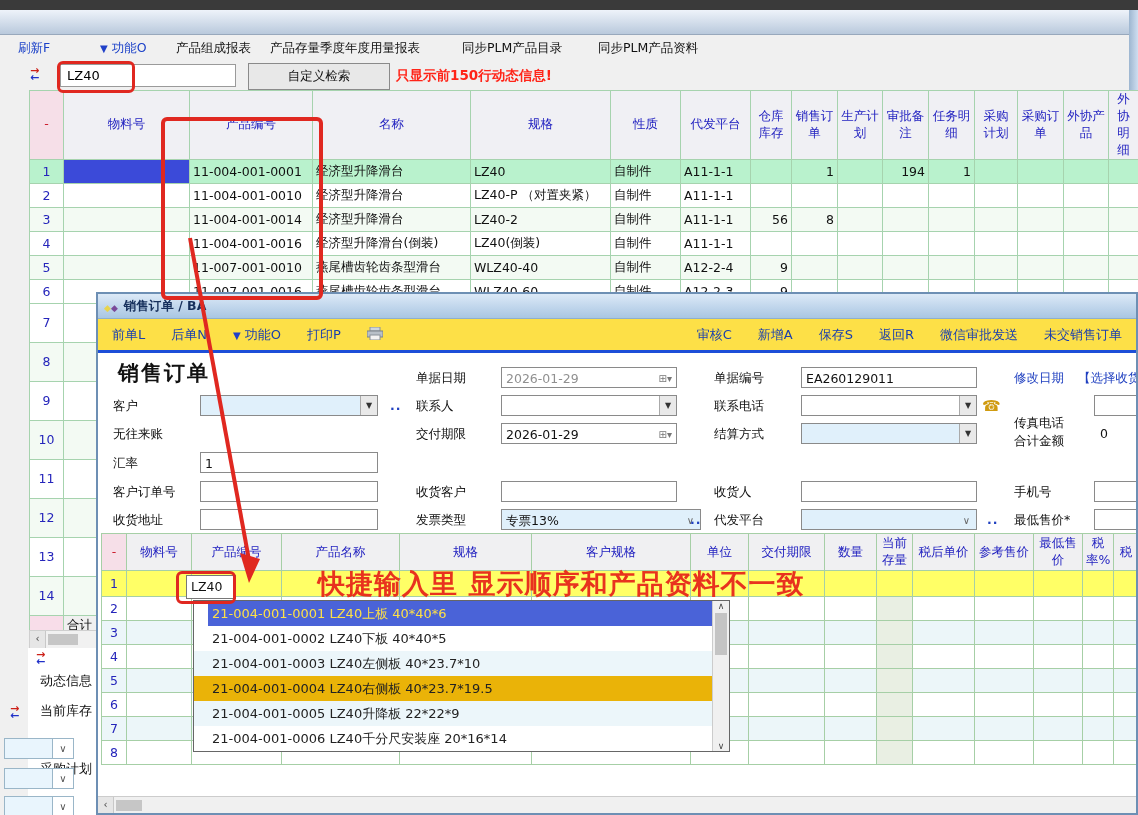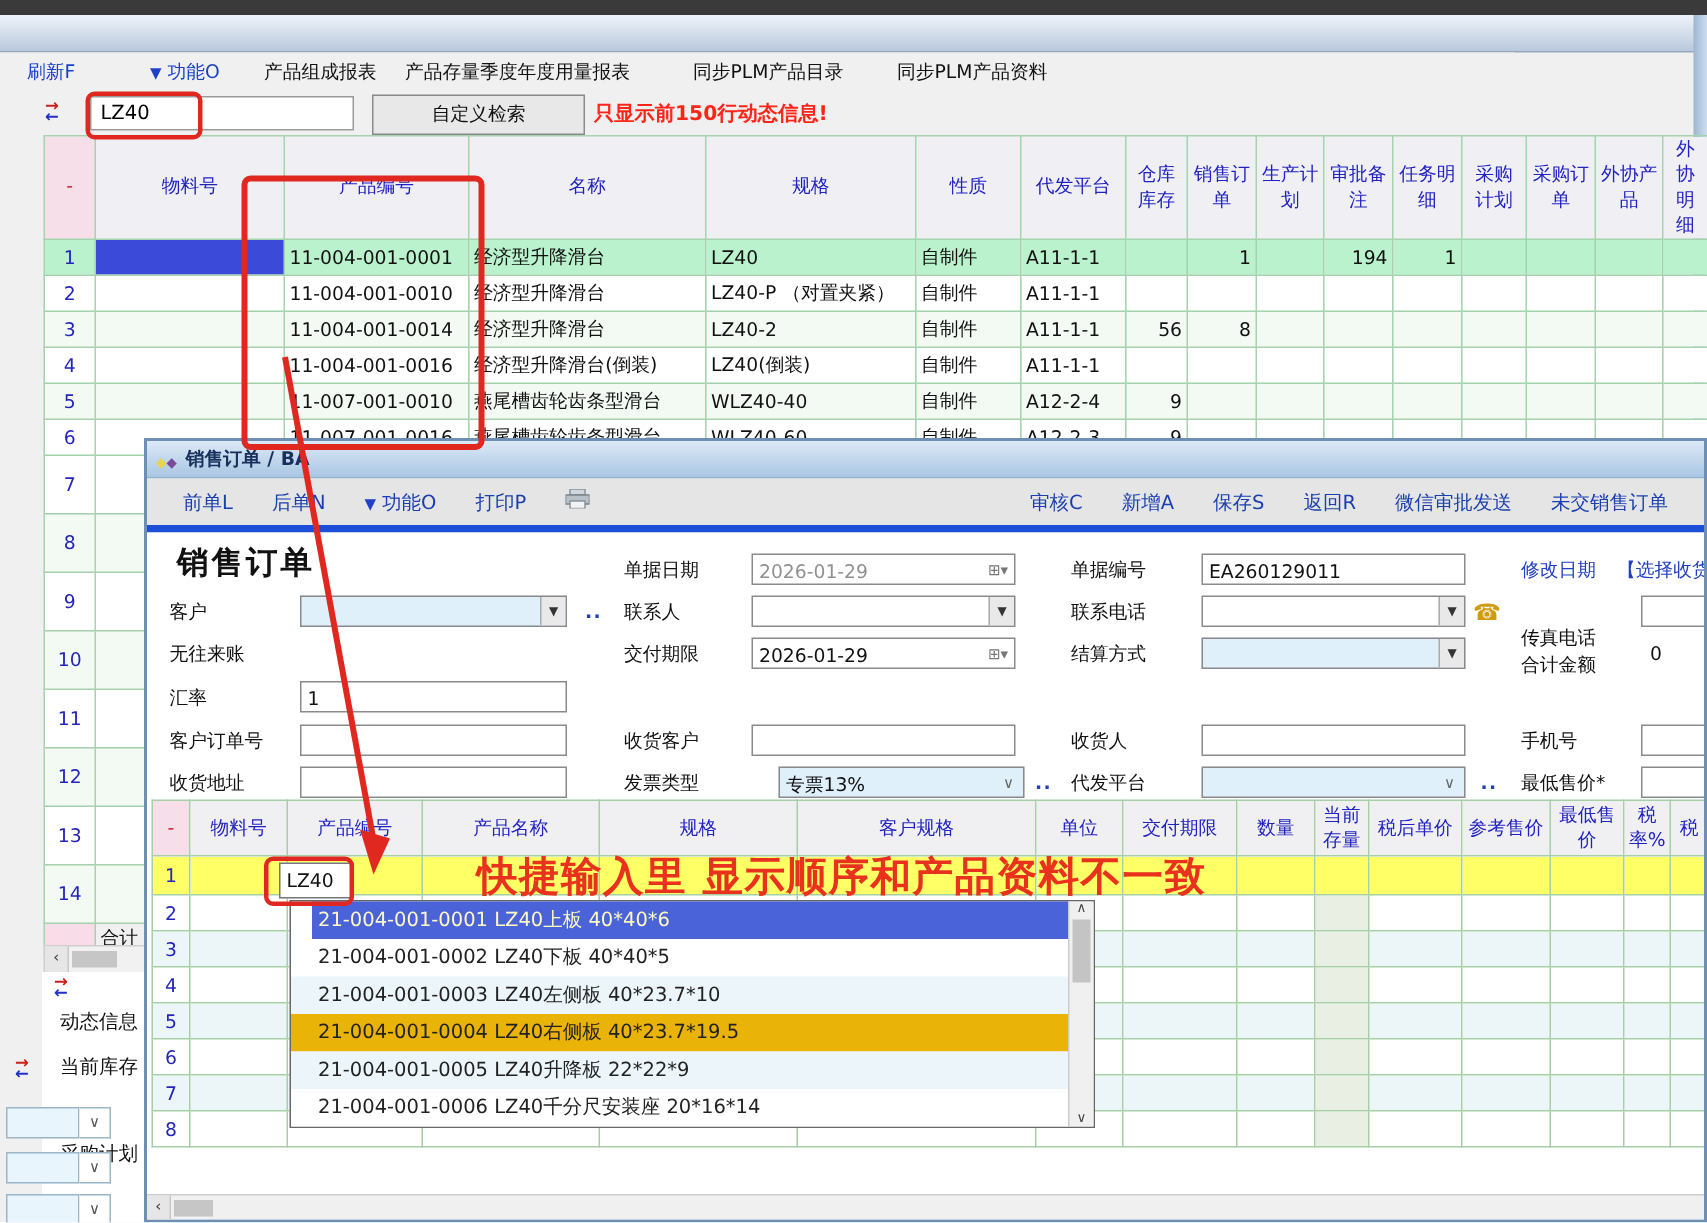--- a/index.html
+++ b/index.html
@@ -39,21 +39,21 @@
   .thumb{height:11px;background:#c6c6c6;margin-left:2px}
   
   .leftpanel{left:28px;top:648px;width:68px;height:167px;background:#fff}
   .sidelabel{position:absolute;left:12px;white-space:nowrap;font-size:13px;color:#111}
   .combo-sm{position:absolute;display:flex;width:70px;height:21px}
   .combo-sm .f{flex:1;background:#e9f5fd;border:1px solid #9ab6c8}
   .combo-sm .a{width:20px;background:#fff;border:1px solid #9ab6c8;border-left:none;text-align:center;font-size:10px;color:#555;line-height:19px}
   
   .dlg{left:96px;top:292px;width:1042px;height:523px;background:#fff;border:2px solid #6d8fb4;border-left:2px solid #3c4document-a4a;box-sizing:border-box;overflow:hidden;z-index:5}
   .dlg-title{height:24px;background:linear-gradient(#dcE9f7,#a9c6e2);border-bottom:1px solid #8fb0cc;display:flex;align-items:center;padding-left:6px;color:#17305c;font-weight:bold;font-size:12.5px}
-  .dlg-toolbar{height:31px;background:#e5e5e5;display:flex;align-items:center;gap:26px;padding:0 24px;border-bottom:5px solid #1d4ed8;font-size:13px}
+  .dlg-toolbar{height:31px;background:#fde047;display:flex;align-items:center;gap:26px;padding:0 14px;border-bottom:3px solid #1d4ed8;font-size:13px}
   .tlink{color:#1a3fae;white-space:nowrap;cursor:default}
   .spacer{flex:1}
   .formarea{position:relative;height:183px;background:#fff}
   .flabel{position:absolute;white-space:nowrap;font-size:12.5px}
   .ffield{position:absolute;height:21px;border:1px solid #8a8a8a;background:#fff;font-size:12.5px;line-height:21px;padding:0 4px;box-sizing:border-box;overflow:hidden;white-space:nowrap}
   .lblue{background:#e0f0fb}
   .gray{color:#909090}
   .dd{display:flex;justify-content:space-between}
   .ddbtn{width:16px;margin:-0px -4px 0 0;background:#e9e9e9;border-left:1px solid #aaa;text-align:center;font-size:8px;color:#333;line-height:19px}
   .chev{font-size:10px;color:#666;margin-right:2px}
@@ -66,21 +66,21 @@
   .it th{background:#f0f0f2;color:#2222c0;text-align:center;line-height:1.35;white-space:normal}
   .ihr{height:37px}.ir{height:24px}.ir1{height:26px}
   .ir1 td{background:#ffff66}
   .ir-a td{background:#fff}.ir-b td{background:#ecf6f9}
   .tint{background:#e9efe3!important}
   .editor{left:88px;top:281px;width:44px;height:22px;background:#fff;border:1px solid #777;font-size:12.5px;line-height:22px;padding-left:4px;z-index:8}
   
   .ddl{left:95px;top:306px;width:537px;height:152px;background:#fff;border:1px solid #666;box-sizing:border-box;z-index:20;display:flex}
   .ddl-items{flex:1}
   .ddl-item{height:25px;line-height:25px;padding-left:18px;position:relative;font-size:13px;color:#222;white-space:nowrap;overflow:hidden}
-  .ddl-sel{background:#4a63d8;color:#fef9c3;margin-left:14px;padding-left:4px}
+  .ddl-sel{background:#4a63d8;color:#fde047;margin-left:14px;padding-left:4px}
   .ddl-sb{width:16px;background:#f0f0f0;border-left:1px solid #ccc;display:flex;flex-direction:column;align-items:center;font-size:9px;color:#444}
   .ddl-sb .th2{width:12px;height:42px;background:#c4c4c4;margin-top:2px}
   .dlg-hscroll{position:absolute;left:0;bottom:0;width:100%;height:16px;background:#f0f0f0;border-top:1px solid #ccc;display:flex;align-items:center}
   
   #overlay{left:0;top:0;width:1138px;height:815px;pointer-events:none;z-index:60}
   .ann-note{position:absolute;left:318px;top:566px;color:#e8321e;font-size:27px;font-weight:bold;white-space:nowrap;letter-spacing:1px}
   .redbox{position:absolute;border:3px solid #e02820;border-radius:6px}
   
   .dlg-ic .d1{color:#e8d44d;font-size:9px}.dlg-ic .d2{color:#7a4a9a;font-size:9px}
   .phone{position:absolute;color:#d09b10;font-size:15px}
@@ -533,21 +533,21 @@
       <span class="flabel" style="left:318px;top:131px">收货客户</span>
       <span class="ffield" style="left:403px;top:128px;width:176px"></span>
       <span class="flabel" style="left:616px;top:131px">收货人</span>
       <span class="ffield" style="left:703px;top:128px;width:176px"></span>
       <span class="flabel" style="left:916px;top:131px">手机号</span>
       <span class="ffield" style="left:996px;top:128px;width:140px"></span>
 
       <span class="flabel" style="left:15px;top:159px">收货地址</span>
       <span class="ffield" style="left:102px;top:156px;width:178px"></span>
       <span class="flabel" style="left:318px;top:159px">发票类型</span>
-      <span class="ffield lblue dd" style="left:421px;top:156px;width:164px">
+      <span class="ffield lblue dd" style="left:403px;top:156px;width:200px">
           <span>专票13%</span>
           <span class="chev">∨</span>
         </span>
       <span class="dots" style="left:592px;top:159px">..</span>
       <span class="flabel" style="left:616px;top:159px">代发平台</span>
       <span class="ffield lblue dd" style="left:703px;top:156px;width:176px">
           <span></span>
           <span class="chev">∨</span>
         </span>
       <span class="dots" style="left:889px;top:159px">..</span>

